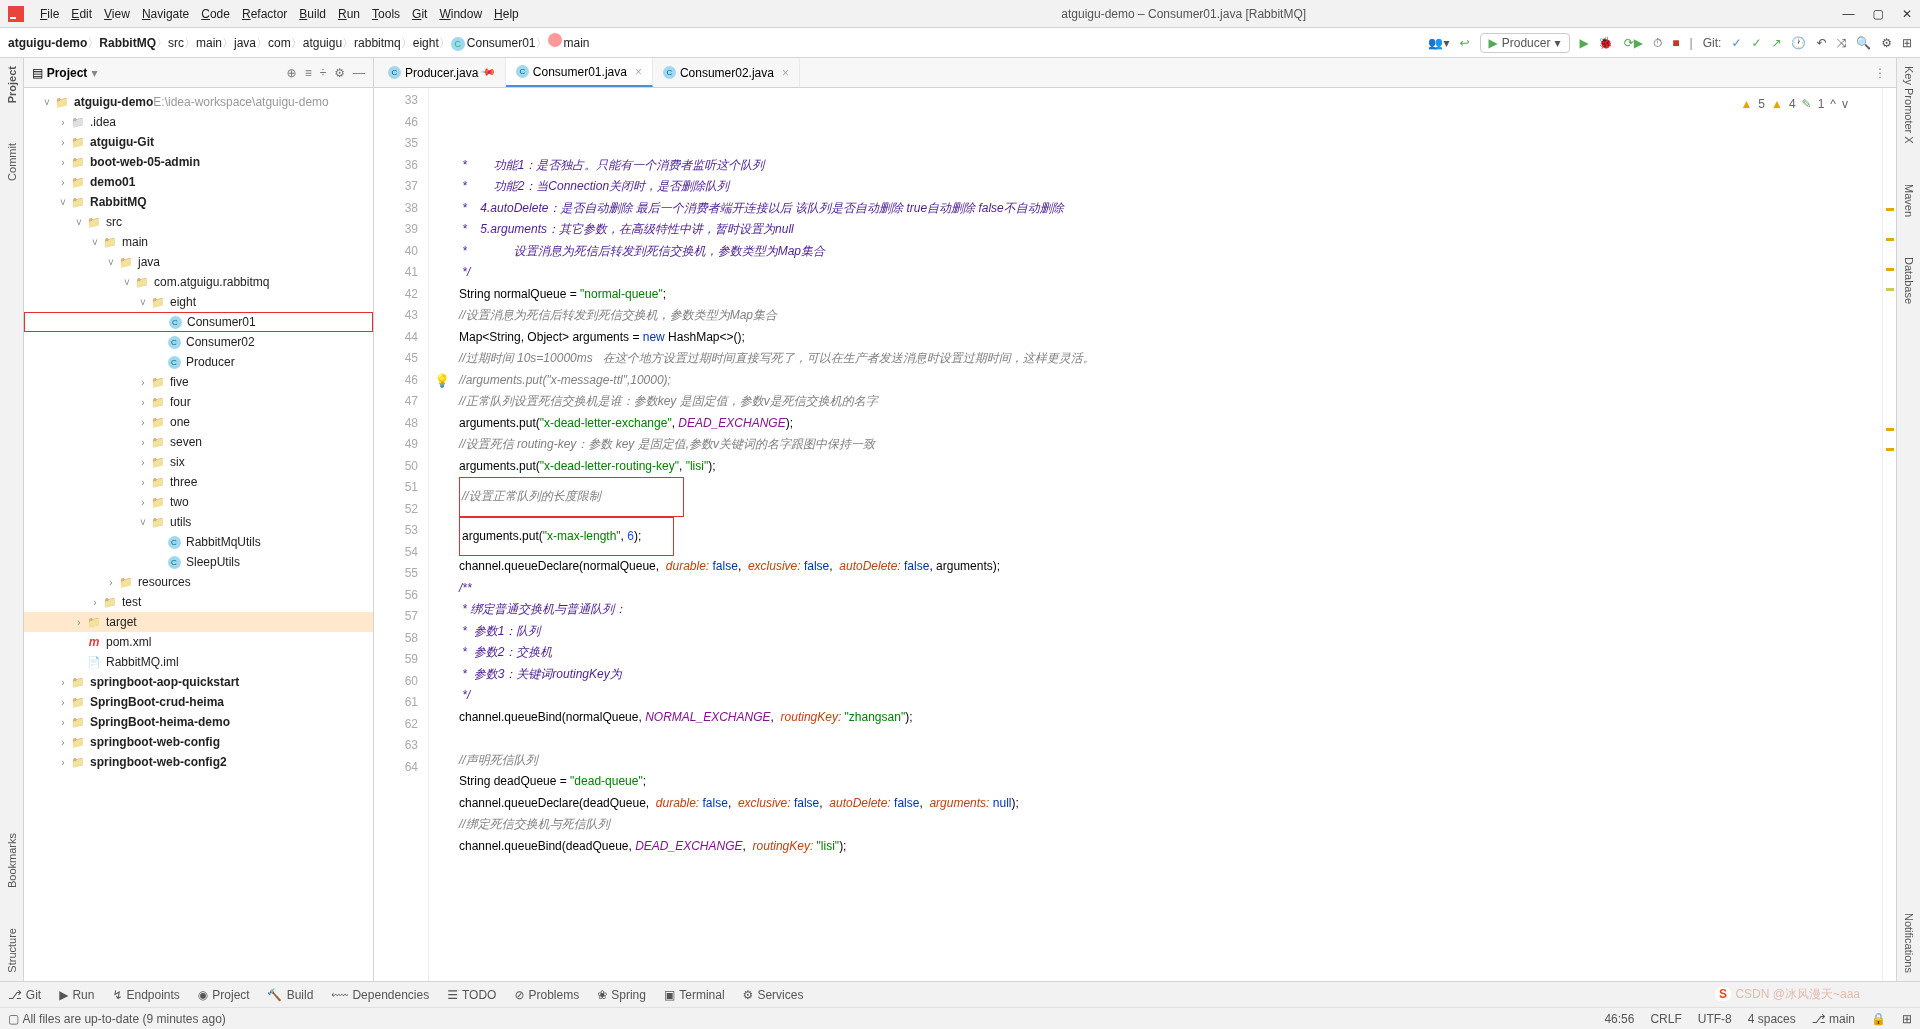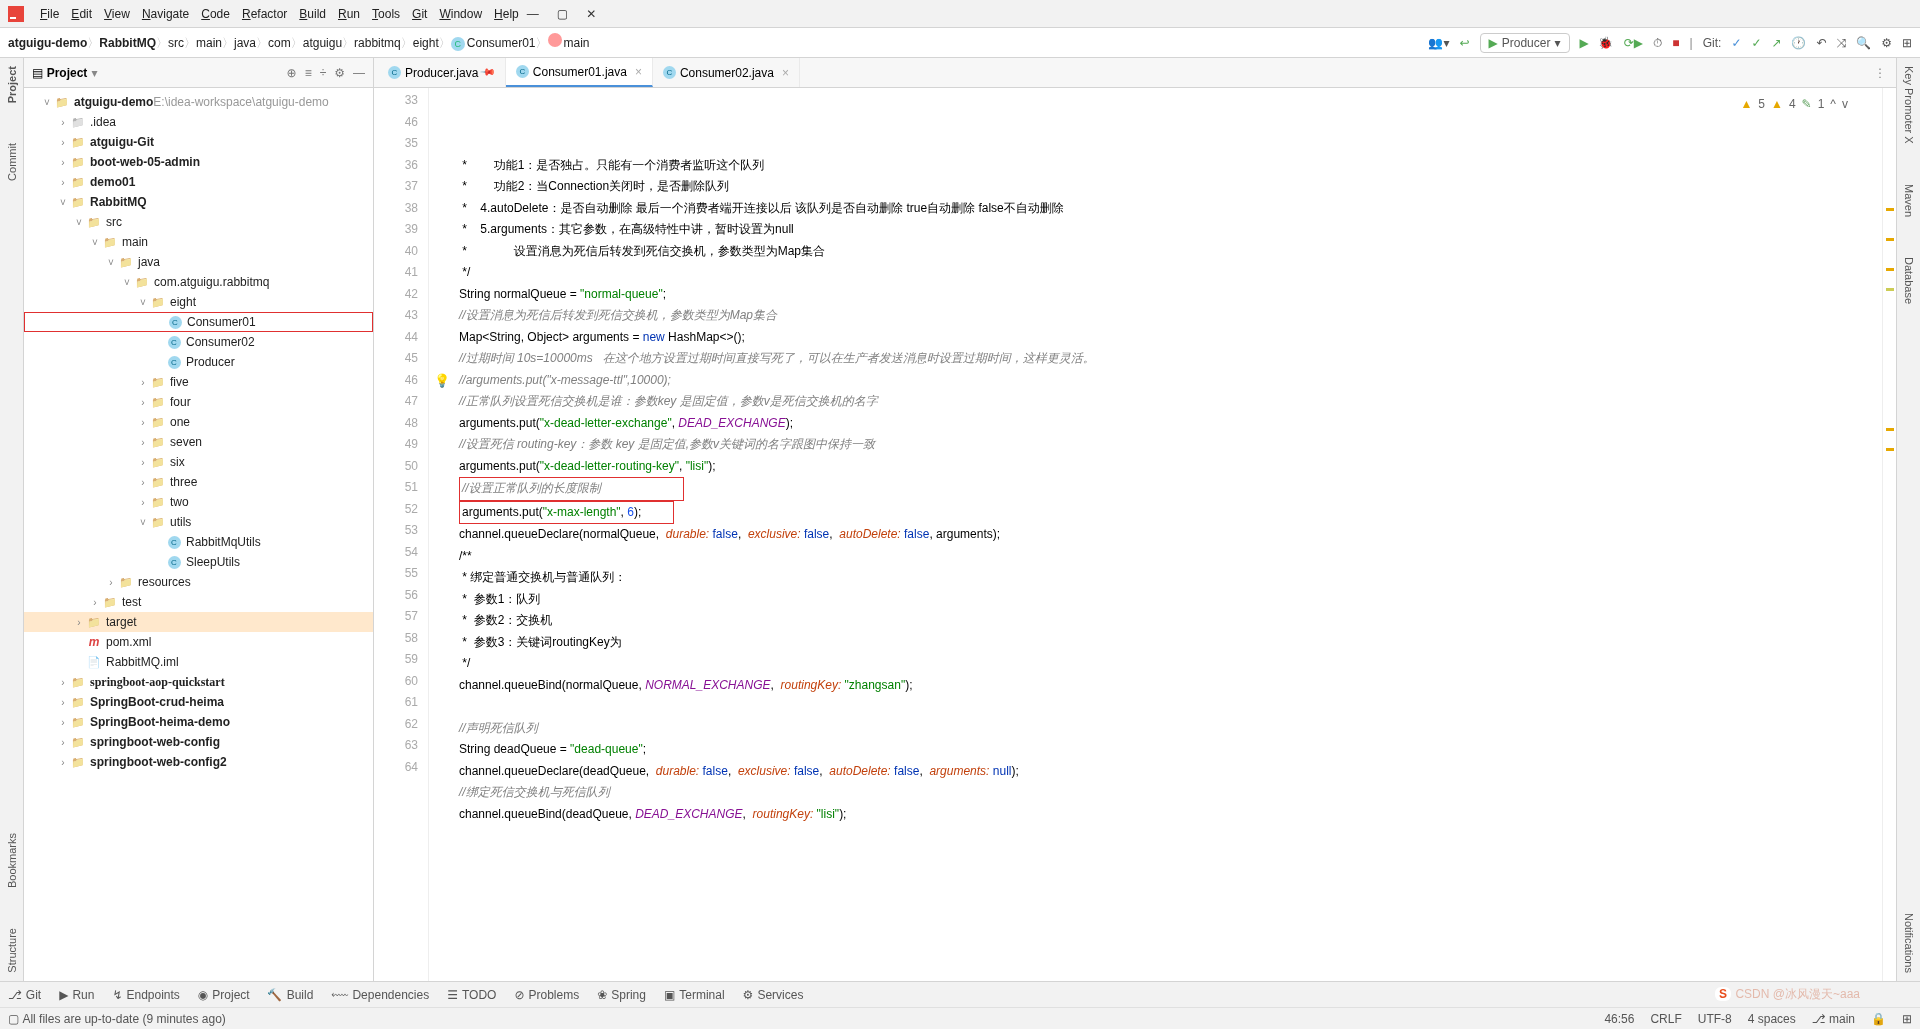--- a/index.html
+++ b/index.html
@@ -41,27 +41,27 @@
 .editor-tab { display:flex; align-items:center; gap:4px; padding:0 10px; height:100%; border-right:1px solid #eaeaea; cursor:pointer; }
 .editor-tab.active { background:#fff; border-bottom:2px solid #4a90d9; }
 .editor-tab .close { color:#aaa; margin-left:4px; }
 .editor-tab .pin { color:#888; transform:rotate(45deg); font-size:10px; }
 .editor-tabs .more { margin-left:auto; padding:0 10px; color:#888; }
 .editor-body { flex:1; display:flex; overflow:hidden; position:relative; }
 .gutter { width:55px; background:#fff; text-align:right; padding-right:10px; color:#aaa; font-family:"JetBrains Mono","Consolas",monospace; font-size:12.5px; line-height:21.5px; padding-top:2px; border-right:1px solid #eee; }
 .gutter .bulb { position:absolute; left:60px; color:#e6a800; font-size:13px; }
 .code { flex:1; font-family:"JetBrains Mono","Consolas",monospace; font-size:12.5px; line-height:21.5px; padding:2px 0 0 30px; white-space:pre; overflow:auto; min-width:0; position:relative; }
 .code .c-comment { color:#808080; font-style:italic; }
-.code .c-doc { color:#000000; }
+.code .c-doc { color:#4c1d95; font-style:italic; }
 .code .c-string { color:#008000; }
 .code .c-keyword { color:#0033b3; }
 .code .c-param { color:#c2410c; font-style:italic; }
 .code .c-const { color:#871094; font-style:italic; }
 .code .c-num { color:#1750eb; }
-.code .redbox { border:1.5px solid #e03030; padding:0 2px; display:inline-block; }
+.code .redbox { border:1.5px solid #e03030; padding:8px 2px; display:inline-block; }
 .inspection { position:absolute; top:4px; right:30px; display:flex; gap:6px; font-size:11px; color:#666; background:#fff; padding:2px 4px; }
 .inspection .warn { color:#e6a800; }
 .inspection .info { color:#e6a800; }
 .inspection .typo { color:#5a9e5a; }
 .err-stripe { width:14px; background:#fff; border-left:1px solid #eee; position:relative; }
 .err-stripe .mark { position:absolute; width:8px; height:3px; left:3px; }
 .bottom-tools { height:26px; background:#f2f2f2; border-top:1px solid #d4d4d4; display:flex; align-items:center; padding:0 8px; gap:18px; color:#555; }
 .bottom-tools .tool { display:flex; align-items:center; gap:4px; cursor:pointer; }
 .status-bar { height:22px; background:#f2f2f2; border-top:1px solid #e0e0e0; display:flex; align-items:center; padding:0 8px; color:#555; font-size:11px; }
 .status-bar .right { margin-left:auto; display:flex; gap:16px; align-items:center; }
@@ -70,20 +70,21 @@
 </style>
 </head>
 <body>
 
 <div class="menubar">
   <svg class="logo" viewBox="0 0 16 16">
       <rect width="16" height="16" fill="#e8443b"></rect>
       <rect x="2" y="11" width="6" height="2" fill="#fff"></rect>
     </svg>
   <span id="menu-items"><span class="menu-item"><u>F</u>ile</span><span class="menu-item"><u>E</u>dit</span><span class="menu-item"><u>V</u>iew</span><span class="menu-item"><u>N</u>avigate</span><span class="menu-item"><u>C</u>ode</span><span class="menu-item"><u>R</u>efactor</span><span class="menu-item"><u>B</u>uild</span><span class="menu-item"><u>R</u>un</span><span class="menu-item"><u>T</u>ools</span><span class="menu-item"><u>G</u>it</span><span class="menu-item"><u>W</u>indow</span><span class="menu-item"><u>H</u>elp</span></span>
+  <span class="title">atguigu-demo – Consumer01.java [RabbitMQ]</span>
   <div class="window-controls">
     <span>—</span>
     <span>▢</span>
     <span>✕</span>
   </div>
 </div>
 
 <div class="breadcrumb-bar">
   <span id="breadcrumbs"><span class="crumb" style="font-weight: bold;">atguigu-demo</span><span class="sep">〉</span><span class="crumb" style="font-weight: bold;">RabbitMQ</span><span class="sep">〉</span><span class="crumb">src</span><span class="sep">〉</span><span class="crumb">main</span><span class="sep">〉</span><span class="crumb">java</span><span class="sep">〉</span><span class="crumb">com</span><span class="sep">〉</span><span class="crumb">atguigu</span><span class="sep">〉</span><span class="crumb">rabbitmq</span><span class="sep">〉</span><span class="crumb">eight</span><span class="sep">〉</span><span class="icon-c">C</span><span class="crumb">Consumer01</span><span class="sep">〉</span><span class="icon-m"></span><span class="crumb">main</span></span>
   <div class="toolbar-right">
@@ -289,21 +290,21 @@
           <span>pom.xml</span>
         </div>
         <div class="tree-item" style="padding-left: 48px;">
           <span class="arrow"></span>
           <span class="icon file-icon"></span>
           <span>RabbitMQ.iml</span>
         </div>
         <div class="tree-item" style="padding-left: 32px;">
           <span class="arrow">›</span>
           <span class="icon folder-icon"></span>
-          <span style="font-weight: bold; font-family: Liberation Serif, serif;">springboot-aop-quickstart</span>
+          <span style="font-weight: bold;">springboot-aop-quickstart</span>
         </div>
         <div class="tree-item" style="padding-left: 32px;">
           <span class="arrow">›</span>
           <span class="icon folder-icon"></span>
           <span style="font-weight: bold;">SpringBoot-crud-heima</span>
         </div>
         <div class="tree-item" style="padding-left: 32px;">
           <span class="arrow">›</span>
           <span class="icon folder-icon"></span>
           <span style="font-weight: bold;">SpringBoot-heima-demo</span>

